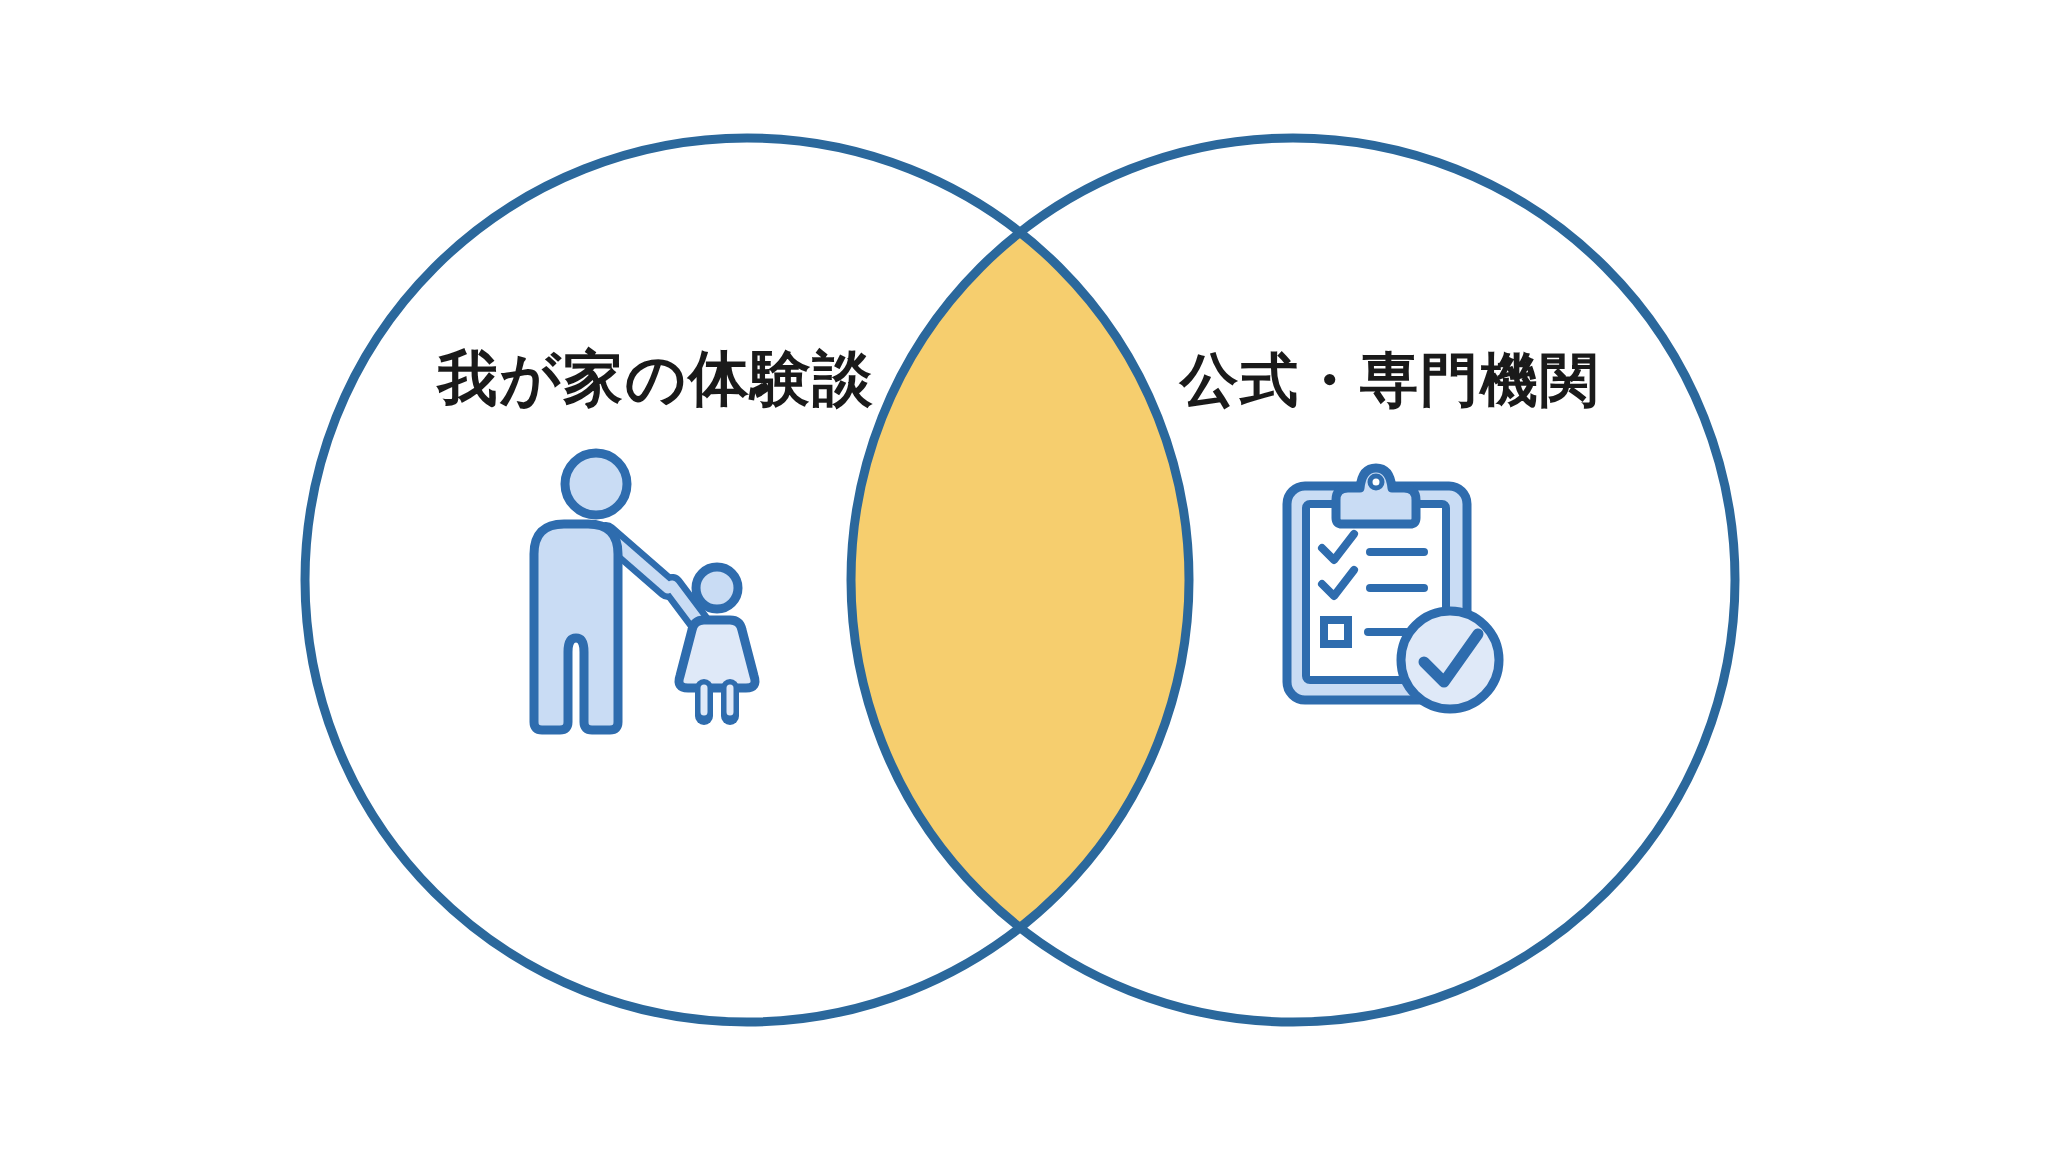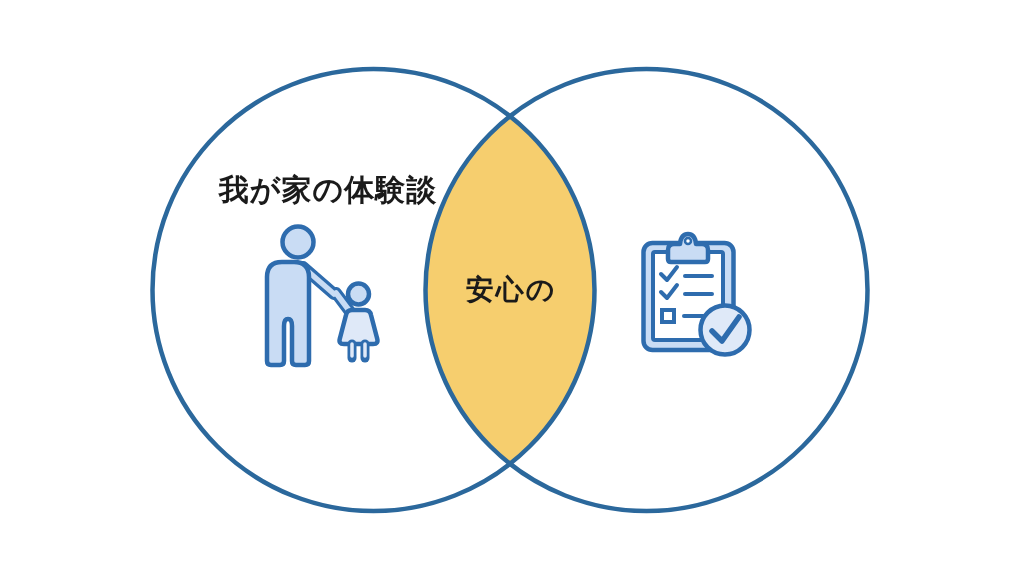--- a/index.html
+++ b/index.html
@@ -64,23 +64,23 @@
 <div class="stage">
 
   <svg class="venn" width="1024" height="576" viewBox="0 0 1024 576">
     <path class="lens" d="M 510,116 A 221,221 0 0 1 510,464 A 221,221 0 0 1 510,116 Z"></path>
     <circle class="ring" cx="373.5" cy="290" r="221"></circle>
     <circle class="ring" cx="646.5" cy="290" r="221"></circle>
   </svg>
 
   <div class="label label-left">我が家の体験談</div>
 
+  <div class="label label-right">公式・専門機関</div>
 
   <div class="label label-center">
-    <span>安心の</span>
   </div>
 
   <svg class="icon person-icon" viewBox="255 210 145 160">
 
     <path class="limb-outer" d="M 303,267 L 334,294"></path>
     <path class="limb-outer" d="M 351,313 L 336,293"></path>
     <path class="limb-inner" d="M 303,267 L 334,294"></path>
     <path class="limb-inner" d="M 351,313 L 336,293"></path>
 
     <circle class="fillshape" cx="298" cy="242" r="15.5"></circle>

